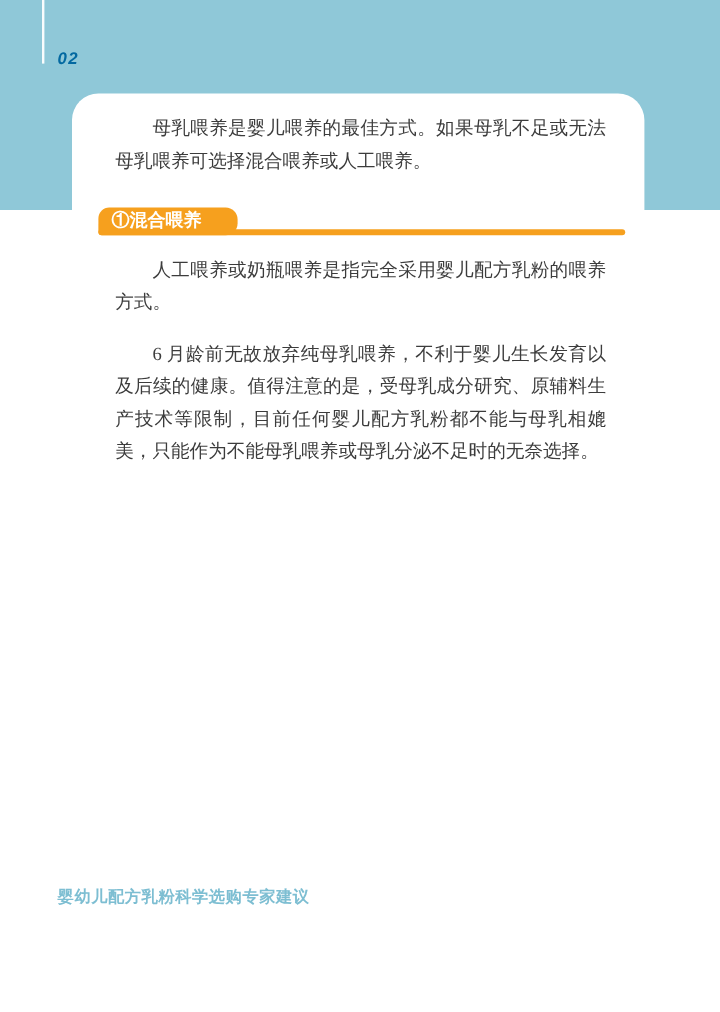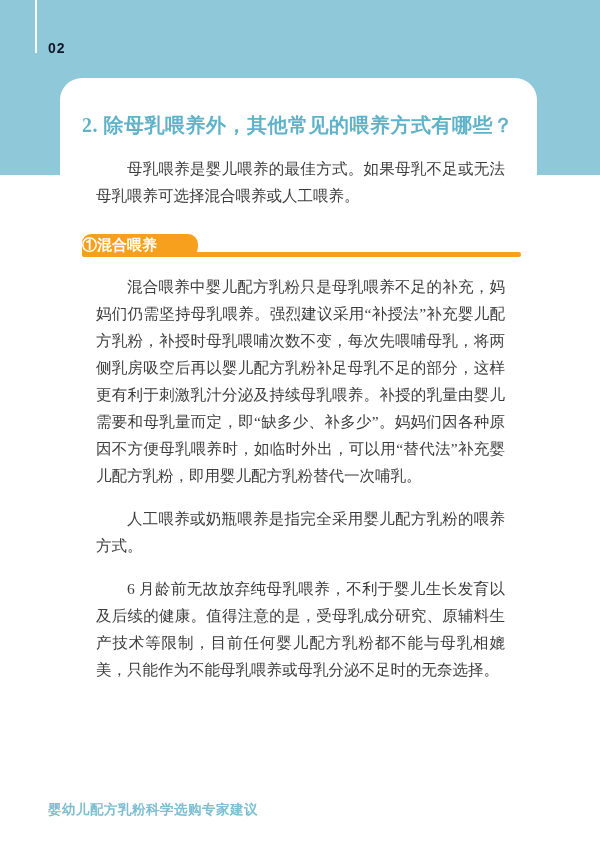--- a/index.html
+++ b/index.html
@@ -9,21 +9,21 @@
 
   
   .band { position:absolute; left:0; top:0; width:600px; height:175px; background:#8fc8d8; }
 
   
   .card { position:absolute; left:60px; top:78px; width:477px; height:740px;
           background:#ffffff; border-radius:22px 22px 0 0; }
 
   
   .pagenum-line { position:absolute; left:35px; top:0; width:2px; height:53px; background:rgba(255,255,255,0.95); }
-  .pagenum { position:absolute; left:48px; top:40px; color:#0f172a; 
+  .pagenum { position:absolute; left:48px; top:40px; color:#0369a1; font-style:italic;
              font-weight:bold; font-size:14px; letter-spacing:1px;
              font-family:"Liberation Sans", sans-serif; }
 
   
   .content { position:absolute; left:80px; top:78px; width:441px; color:#3c3c3c;
              font-size:15.5px; line-height:27px; }
 
   .title { margin:34px 0 0 2px; font-size:20px; line-height:27px; font-weight:bold;
            color:#5fb2c8; letter-spacing:0.5px; }
 
@@ -32,55 +32,53 @@
 
   
   .sec-header { position:relative; height:23px; }
   .sec-header.first { margin-top:25px; }
   .sec-header.second { margin-top:17px; }
   .sec-rule { position:absolute; left:2px; right:0; top:18px; height:5px;
               background:#f6a01e; border-radius:3px; }
   .sec-tab { position:absolute; left:2px; top:0; width:116px; height:23px;
              background:#f6a01e; border-radius:9px 10px 10px 3px;
              color:#ffffff; font-size:15px; font-weight:bold; line-height:21px;
-             box-sizing:border-box;
+             padding-left:11px; box-sizing:border-box;
              font-family:"Liberation Sans", sans-serif; }
 
   .p-s1a { margin-top:4px; }
   .p-s1b { margin-top:0; }
   .p-s2a { margin-top:7px; }
   .p-s2b { margin-top:0; }
   .p-note { margin-top:0; font-size:14px; white-space:nowrap; text-align:left; }
 
-  .footer { position:absolute; left:48px; top:801px; color:#7dbed2;
+  .footer { position:absolute; left:48px; top:739px; color:#7dbed2;
             font-size:13.5px; font-weight:bold; letter-spacing:0.5px; }
 </style>
 </head>
 <body>
 
 <div class="page">
 
   <div class="band"></div>
   <div class="card"></div>
 
   <div class="pagenum-line"></div>
   <div class="pagenum">02</div>
 
   <div class="content">
 
-    <div class="title">2. 除母乳喂养外，其他常见的喂养方式有哪些？</div>
 
     <p class="p-intro">母乳喂养是婴儿喂养的最佳方式。如果母乳不足或无法母乳喂养可选择混合喂养或人工喂养。</p>
 
     <div class="sec-header first">
       <div class="sec-rule"></div>
       <div class="sec-tab">①混合喂养</div>
     </div>
 
-    <p class="p-s1b">混合喂养中婴儿配方乳粉只是母乳喂养不足的补充，妈妈们仍需坚持母乳喂养。强烈建议采用“补授法”补充婴儿配方乳粉，补授时母乳喂哺次数不变，每次先喂哺母乳，将两侧乳房吸空后再以婴儿配方乳粉补足母乳不足的部分，这样更有利于刺激乳汁分泌及持续母乳喂养。补授的乳量由婴儿需要和母乳量而定，即“缺多少、补多少”。妈妈们因各种原因不方便母乳喂养时，如临时外出，可以用“替代法”补充婴儿配方乳粉，即用婴儿配方乳粉替代一次哺乳。</p>
 
 
     <p class="p-s2a">人工喂养或奶瓶喂养是指完全采用婴儿配方乳粉的喂养方式。</p>
     <p class="p-s2b">6 月龄前无故放弃纯母乳喂养，不利于婴儿生长发育以及后续的健康。值得注意的是，受母乳成分研究、原辅料生产技术等限制，目前任何婴儿配方乳粉都不能与母乳相媲美，只能作为不能母乳喂养或母乳分泌不足时的无奈选择。</p>
 
   </div>
 
   <div class="footer">婴幼儿配方乳粉科学选购专家建议</div>
 
 </div>

